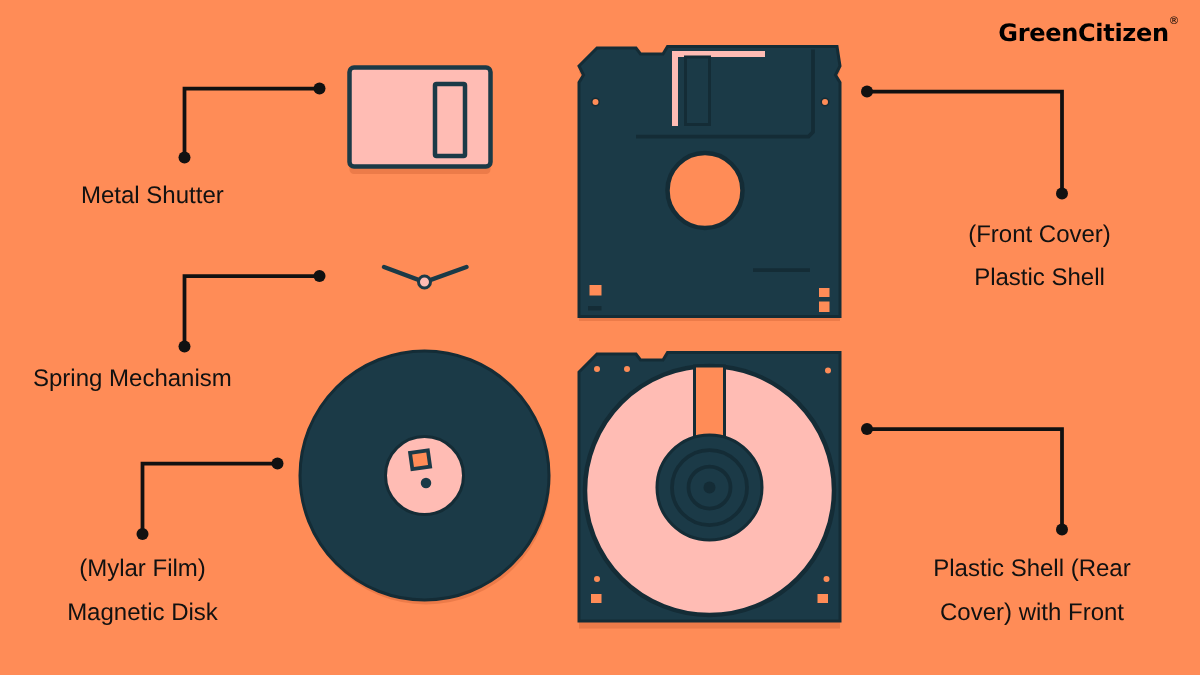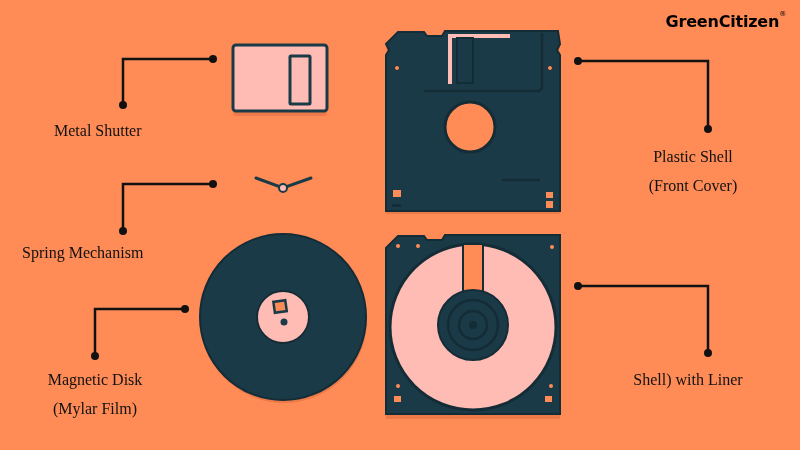--- a/index.html
+++ b/index.html
@@ -1,18 +1,18 @@
 <!DOCTYPE html>
 <html><head>
   <meta charset="utf-8">
   <style>
     html, body { margin: 0; padding: 0; }
     body { width: 800px; height: 450px; overflow: hidden; background: #ff8c57; position: relative; font-family: "DejaVu Sans Mono", "Liberation Mono", monospace; }
     .canvas { position: absolute; left: 0; top: 0; width: 800px; height: 450px; }
-    .label { position: absolute; font-size: 16px; color: #111; line-height: 29px; white-space: nowrap; font-family: Liberation Serif, serif; }
+    .label { position: absolute; font-size: 16px; color: #111; line-height: 29px; white-space: nowrap; font-family: Liberation Sans, sans-serif; }
     .label.center { text-align: center; }
     .brand { position: absolute; right: 14px; top: 12px; color: #000000; font-family: "DejaVu Sans", "Liberation Sans", sans-serif; font-weight: bold; font-size: 16px; letter-spacing: -0.2px; }
     .brand sup { font-size: 7px; font-weight: normal; vertical-align: top; position: relative; top: -2px; }
   </style>
 </head>
 <body>
 
 <svg class="canvas" viewBox="0 0 800 450" xmlns="http://www.w3.org/2000/svg">
 
   <g stroke="#111" stroke-width="2.5" fill="none">
@@ -89,24 +89,25 @@
     <rect x="545" y="396" width="7" height="6" fill="#ff8c57"></rect>
   </g>
 </svg>
 
 <div class="brand"><span>GreenCitizen</span><sup>®</sup></div>
 
 <div class="label" style="left:54px; top:116px;">Metal Shutter</div>
 <div class="label" style="left:22px; top:238px;">Spring Mechanism</div>
 
 <div class="label center" style="left:27px; top:365px; width:136px;">
+  <div>(Mylar Film)</div>
   <div>Magnetic Disk</div>
-  <div>(Mylar Film)</div>
 </div>
 
 <div class="label center" style="left:617px; top:142px; width:152px;">
+  <div>(Front Cover)</div>
   <div>Plastic Shell</div>
-  <div>(Front Cover)</div>
 </div>
 
 <div class="label center" style="left:578px; top:365px; width:220px;">
-  <div>Shell) with Liner</div>
+  <div>Plastic Shell (Rear</div>
+  <div>Cover) with Front</div>
 </div>
 
 </body></html>

